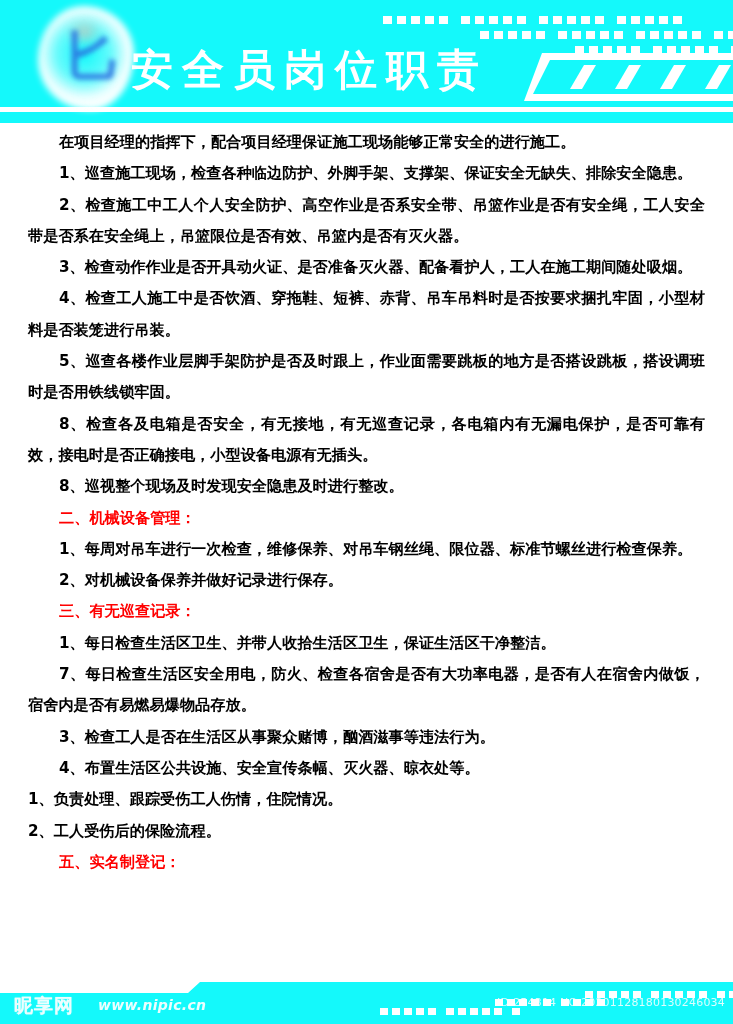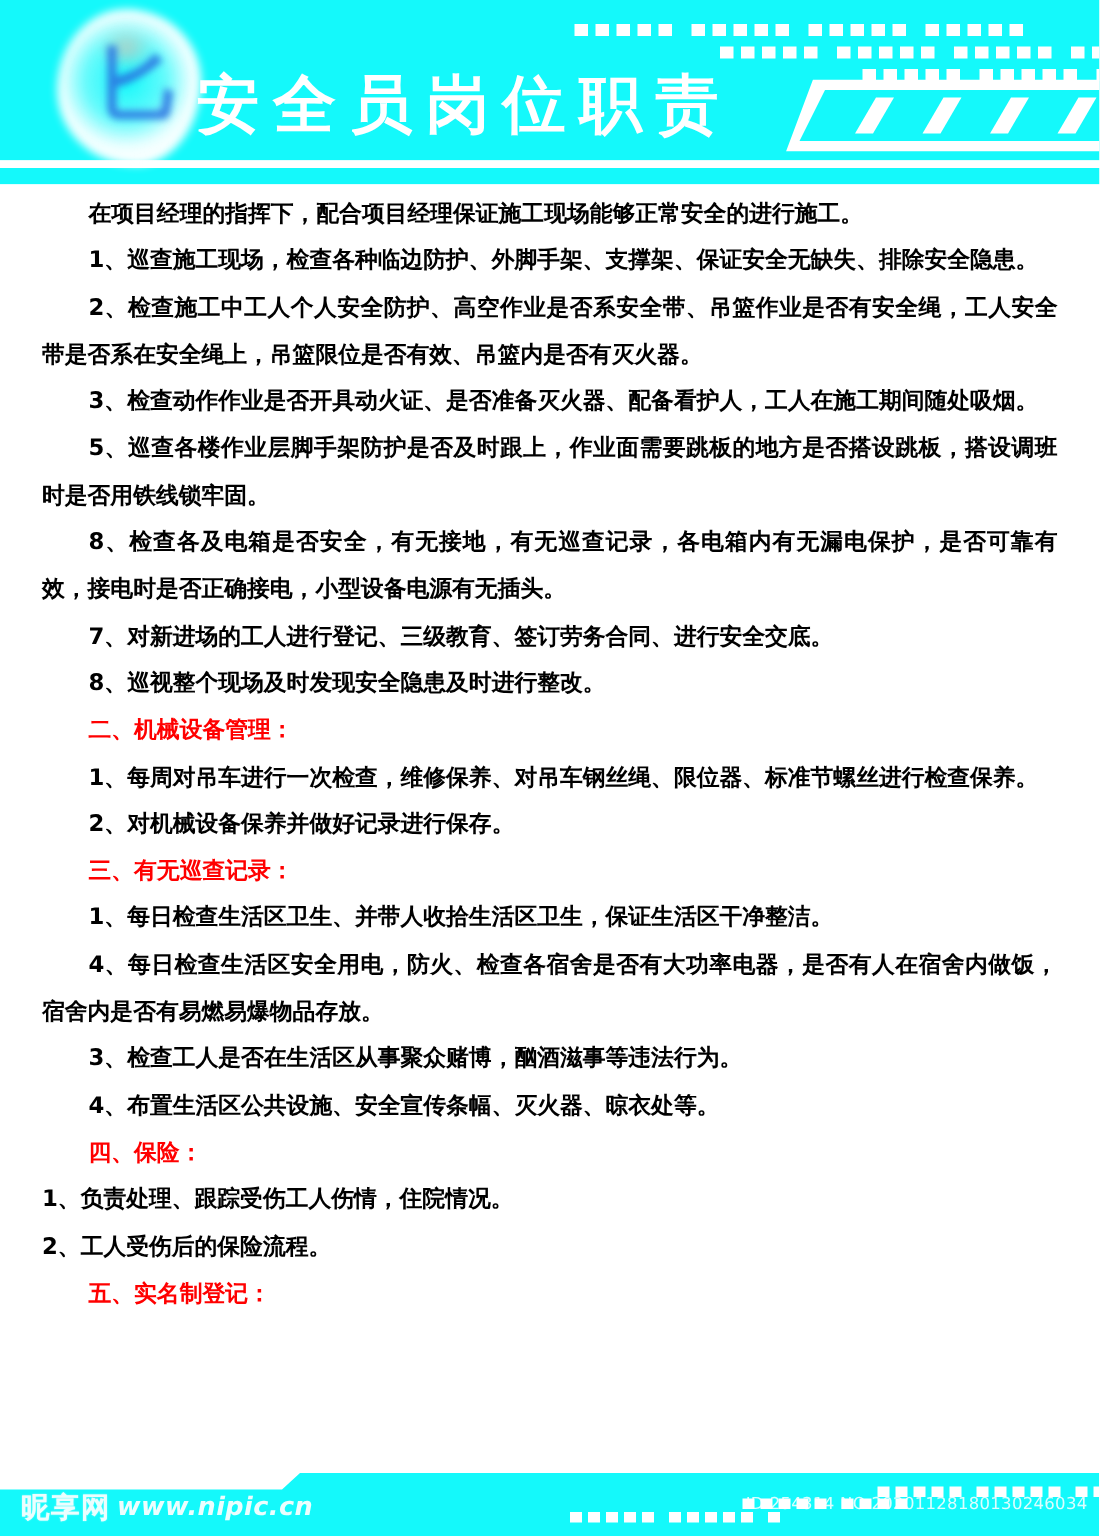--- a/index.html
+++ b/index.html
@@ -214,26 +214,27 @@
   }
   .wm-cn {
     font-size: 19px;
     font-weight: 700;
     color: #ffffff;
     letter-spacing: 1px;
     text-shadow: 0 0 1px rgba(255,255,255,.8);
     line-height: 22px;
   }
   .wm-url {
-    font-size: 17px;
+    font-size: 14px;
     font-style: italic;
     font-weight: 700;
     color: #ffffff;
     line-height: 22px;
     letter-spacing: .3px;
+    margin-left: 20px;
   }
   .footer-dots {
     position: absolute;
     display: flex;
     gap: 4px;
     height: 7px;
   }
   .fdot { width: 8px; height: 7px; background: #ffffff; }
   .fdots-a { left: 380px; top: 26px; }
   .fdots-b { left: 495px; top: 17px; }
@@ -360,33 +361,32 @@
 
       <div class="header-title">安全员岗位职责</div>
     </div>
   </div>
 
   <div class="content" id="content">
       <p class="para-line">在项目经理的指挥下，配合项目经理保证施工现场能够正常安全的进行施工。</p>
       <p class="para-line">1、巡查施工现场，检查各种临边防护、外脚手架、支撑架、保证安全无缺失、排除安全隐患。</p>
       <p class="para-line">2、检查施工中工人个人安全防护、高空作业是否系安全带、吊篮作业是否有安全绳，工人安全带是否系在安全绳上，吊篮限位是否有效、吊篮内是否有灭火器。</p>
       <p class="para-line">3、检查动作作业是否开具动火证、是否准备灭火器、配备看护人，工人在施工期间随处吸烟。</p>
+      <p class="para-line">4、检查工人施工中是否饮酒、穿拖鞋、短裤、赤背、吊车吊料时是否按要求捆扎牢固，小型材料是否装笼进行吊装。</p>
       <p class="para-line">5、巡查各楼作业层脚手架防护是否及时跟上，作业面需要跳板的地方是否搭设跳板，搭设调班时是否用铁线锁牢固。</p>
       <p class="para-line">8、检查各及电箱是否安全，有无接地，有无巡查记录，各电箱内有无漏电保护，是否可靠有效，接电时是否正确接电，小型设备电源有无插头。</p>
-      <p class="para-line">7、对新进场的工人进行登记、三级教育、签订劳务合同、进行安全交底。</p>
       <p class="para-line">8、巡视整个现场及时发现安全隐患及时进行整改。</p>
       <p class="heading">二、机械设备管理：</p>
       <p class="para-line">1、每周对吊车进行一次检查，维修保养、对吊车钢丝绳、限位器、标准节螺丝进行检查保养。</p>
       <p class="para-line">2、对机械设备保养并做好记录进行保存。</p>
       <p class="heading">三、有无巡查记录：</p>
       <p class="para-line">1、每日检查生活区卫生、并带人收拾生活区卫生，保证生活区干净整洁。</p>
-      <p class="para-line">4、每日检查生活区安全用电，防火、检查各宿舍是否有大功率电器，是否有人在宿舍内做饭，宿舍内是否有易燃易爆物品存放。</p>
+      <p class="para-line">7、每日检查生活区安全用电，防火、检查各宿舍是否有大功率电器，是否有人在宿舍内做饭，宿舍内是否有易燃易爆物品存放。</p>
       <p class="para-line">3、检查工人是否在生活区从事聚众赌博，酗酒滋事等违法行为。</p>
       <p class="para-line">4、布置生活区公共设施、安全宣传条幅、灭火器、晾衣处等。</p>
-      <p class="heading">四、保险：</p>
       <p class="para-line noindent">1、负责处理、跟踪受伤工人伤情，住院情况。</p>
       <p class="para-line noindent">2、工人受伤后的保险流程。</p>
       <p class="heading">五、实名制登记：</p>
     </div>
 
   <div class="footer">
     <div class="footer-band"></div>
     <div class="wm">
       <span class="wm-cn">昵享网</span>
       <span class="wm-url">www.nipic.cn</span>

